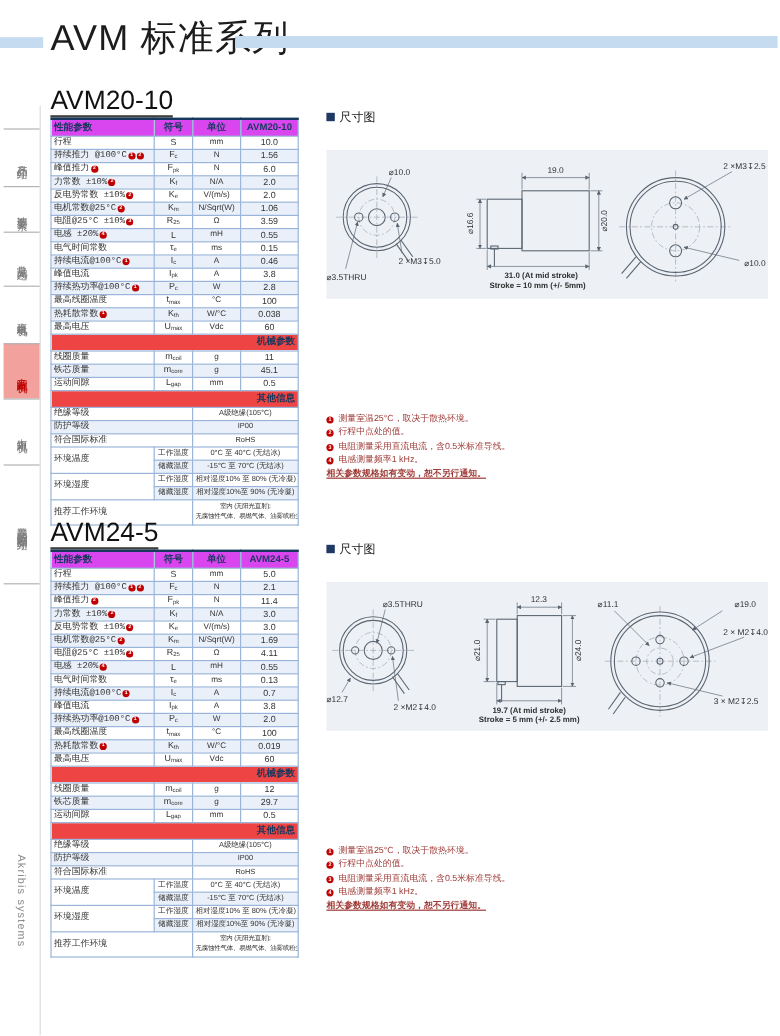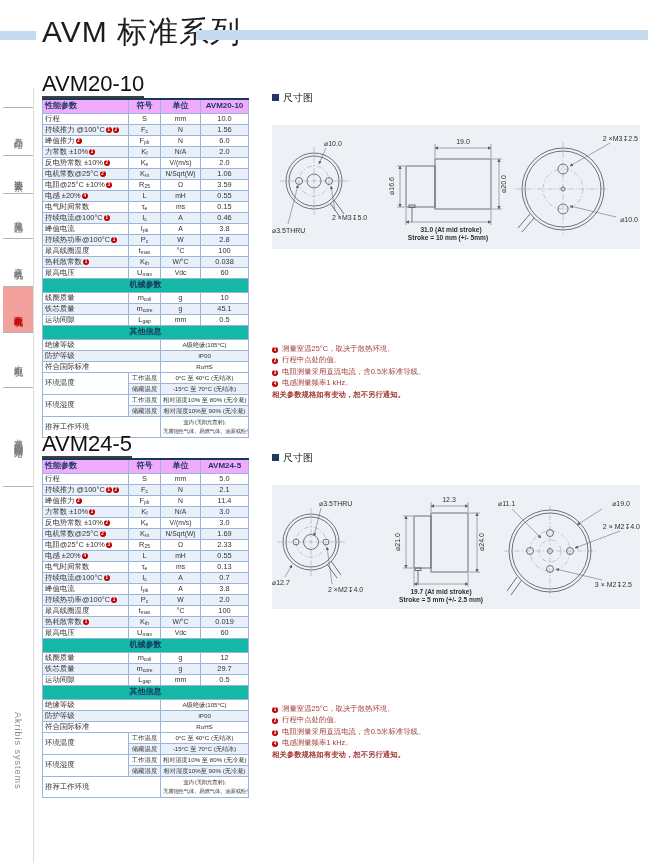--- a/index.html
+++ b/index.html
@@ -26,27 +26,27 @@
     color:#8a8a8a;letter-spacing:1px;}
   
   .section{position:absolute;left:42px;width:606px;height:390px;}
   .model{position:absolute;left:0;top:0;margin:0;font-size:22px;font-weight:400;color:#111;
     border-bottom:2px solid #3f3f3f;padding-bottom:1px;line-height:1.05;}
   
   .spec{position:absolute;left:0;top:26px;border-collapse:collapse;table-layout:fixed;
     width:206px;border-top:2px solid #17375d;}
   .spec th,.spec td{border:1px solid #9ab5d9;padding:0 2px;height:10px;line-height:1.1;
     font-size:7.4px;color:#333;overflow:hidden;white-space:nowrap;}
-  .spec thead th{background:#f0abfc;color:#17375d;font-weight:bold;font-size:8px;height:13px;
+  .spec thead th{background:#d946ef;color:#17375d;font-weight:bold;font-size:8px;height:13px;
     text-align:center;}
   .spec thead th.lbl{text-align:left;}
-  .spec tr.sechead td{background:#14b8a6;color:#17375d;font-weight:bold;font-size:8px;
-    height:13px;text-align:center;}
+  .spec tr.sechead td{background:#ef4444;color:#17375d;font-weight:bold;font-size:8px;
+    height:13px;text-align:right;}
   .spec tr.alt td{background:#e9f0f9;}
-  .spec td.lbl{text-align:left;}
+  .spec td.lbl{text-align:left;font-family:Liberation Mono, monospace;}
   .spec td.ctr{text-align:center;}
   .spec td.unit{font-size:6.8px;}
   .spec td.info{font-size:6.2px;}
   .spec td.subl{font-size:6.4px;}
   .spec td.rec{font-size:5.4px;letter-spacing:-0.2px;height:20px;line-height:1.6;}
   .spec sub{font-size:5px;vertical-align:-1px;}
   .dot{display:inline-block;width:6px;height:6px;border-radius:50%;background:#c00000;
     color:#fff;font-size:4.5px;line-height:6px;text-align:center;font-weight:bold;
     margin-left:1px;vertical-align:1px;}
   
@@ -56,21 +56,21 @@
   .dim-panel{width:368px;height:124px;background:#edf1f6;}
   .ln{stroke:#5a6470;stroke-width:0.9;fill:none;}
   .cl{stroke:#98a2ad;stroke-width:0.55;fill:none;stroke-dasharray:5 2 1.5 2;}
   .dl{stroke:#5a6470;stroke-width:0.55;fill:none;}
   .dt{font-family:"Liberation Sans","DejaVu Sans",sans-serif;font-size:7px;fill:#2f2f2f;}
   .dtb{font-weight:bold;font-size:6.6px;}
   
   .footnotes{position:absolute;left:230px;top:272px;width:300px;}
   .fn{font-size:7.4px;color:#9e3b37;margin-bottom:2px;line-height:1.25;}
   .fn .dot{margin:0 2px 0 0;vertical-align:0;}
-  .fn.disc{font-weight:bold;margin-top:3px;}
+  .fn.disc{font-weight:bold;margin-top:3px;text-decoration:underline;}
 </style>
 </head>
 <body>
 
 <div class="bar bar-left"></div>
 <h1 class="page-title">AVM 标准系列</h1>
 <div class="bar bar-right"></div>
 
 <div class="side-rule"></div>
 <nav class="sidebar" id="sidebar">
@@ -193,21 +193,21 @@
           <td class="ctr unit">Vdc</td>
           <td class="ctr">60</td>
         </tr>
         <tr class="sechead">
           <td colspan="4">机械参数</td>
         </tr>
         <tr>
           <td class="lbl">线圈质量</td>
           <td class="ctr">m<sub>coil</sub></td>
           <td class="ctr unit">g</td>
-          <td class="ctr">10</td>
+          <td class="ctr">11</td>
         </tr>
         <tr class="alt">
           <td class="lbl">铁芯质量</td>
           <td class="ctr">m<sub>core</sub></td>
           <td class="ctr unit">g</td>
           <td class="ctr">45.1</td>
         </tr>
         <tr>
           <td class="lbl">运动间隙</td>
           <td class="ctr">L<sub>gap</sub></td>
@@ -390,21 +390,21 @@
         <tr class="alt">
           <td class="lbl">电机常数@25°C<span class="dot">2</span></td>
           <td class="ctr">K<sub>m</sub></td>
           <td class="ctr unit">N/Sqrt(W)</td>
           <td class="ctr">1.69</td>
         </tr>
         <tr>
           <td class="lbl">电阻@25°C ±10%<span class="dot">3</span></td>
           <td class="ctr">R<sub>25</sub></td>
           <td class="ctr unit">Ω</td>
-          <td class="ctr">2.33</td>
+          <td class="ctr">4.11</td>
         </tr>
         <tr class="alt">
           <td class="lbl">电感 ±20%<span class="dot">4</span></td>
           <td class="ctr">L</td>
           <td class="ctr unit">mH</td>
           <td class="ctr">0.55</td>
         </tr>
         <tr>
           <td class="lbl">电气时间常数</td>
           <td class="ctr">τ<sub>e</sub></td>

